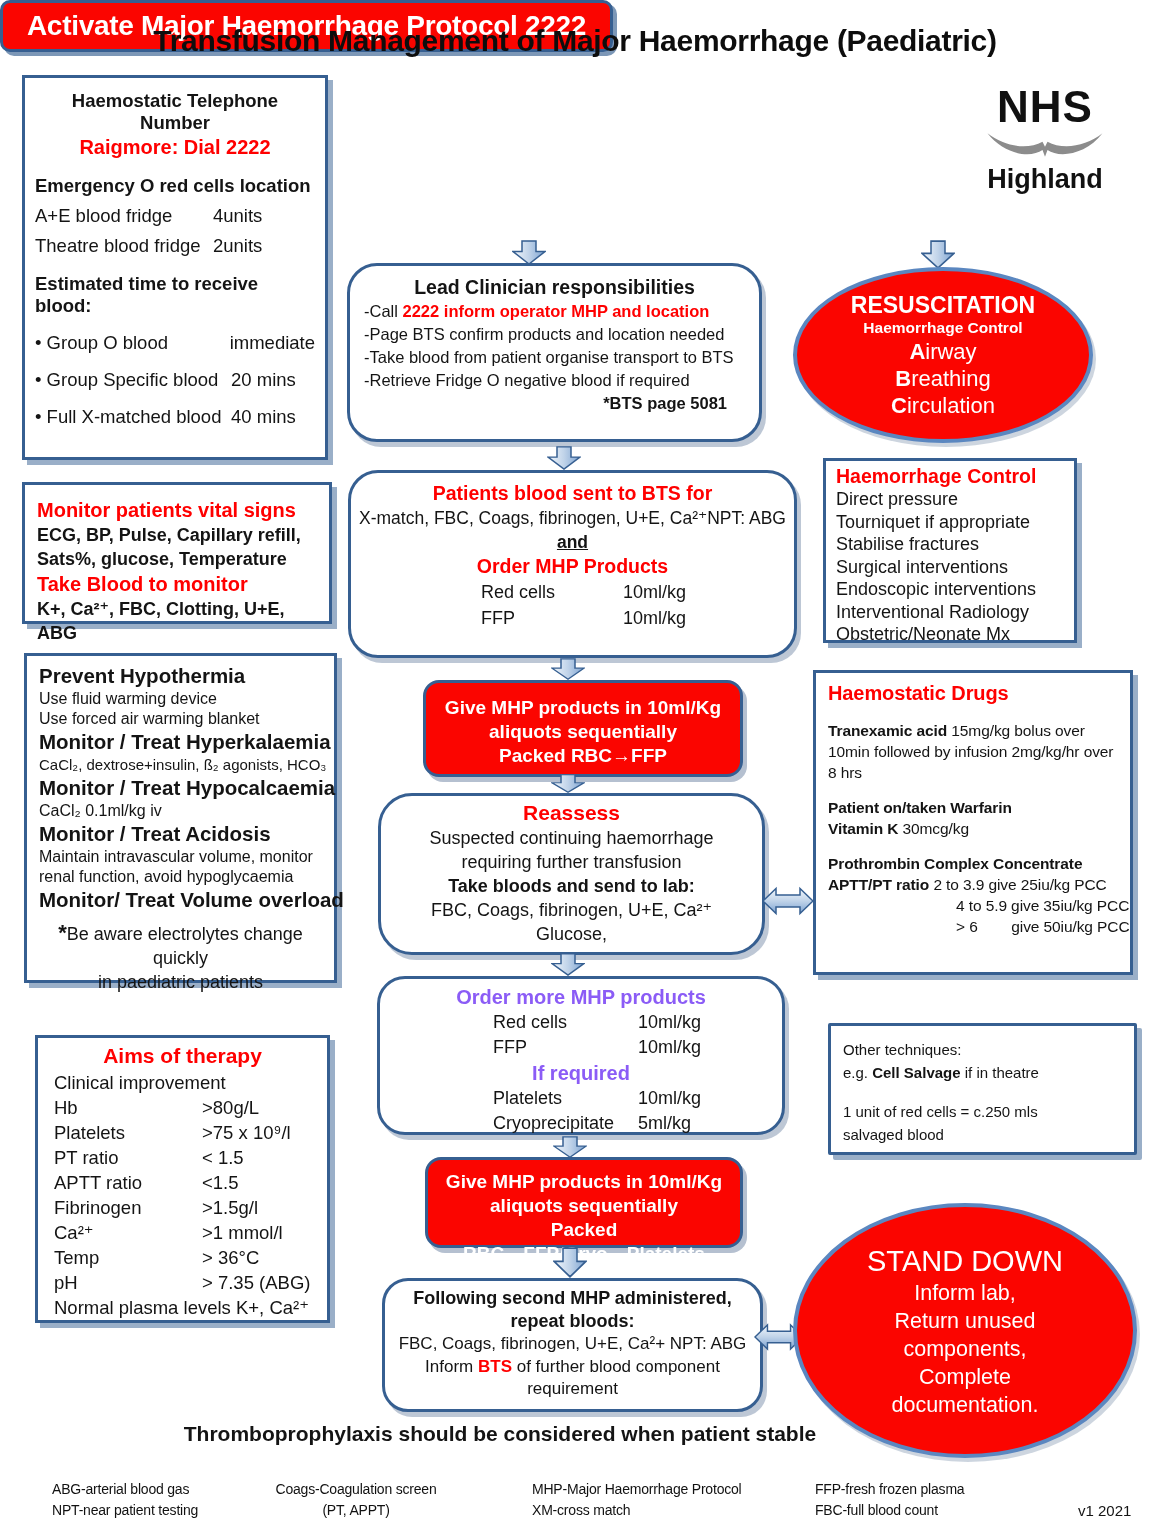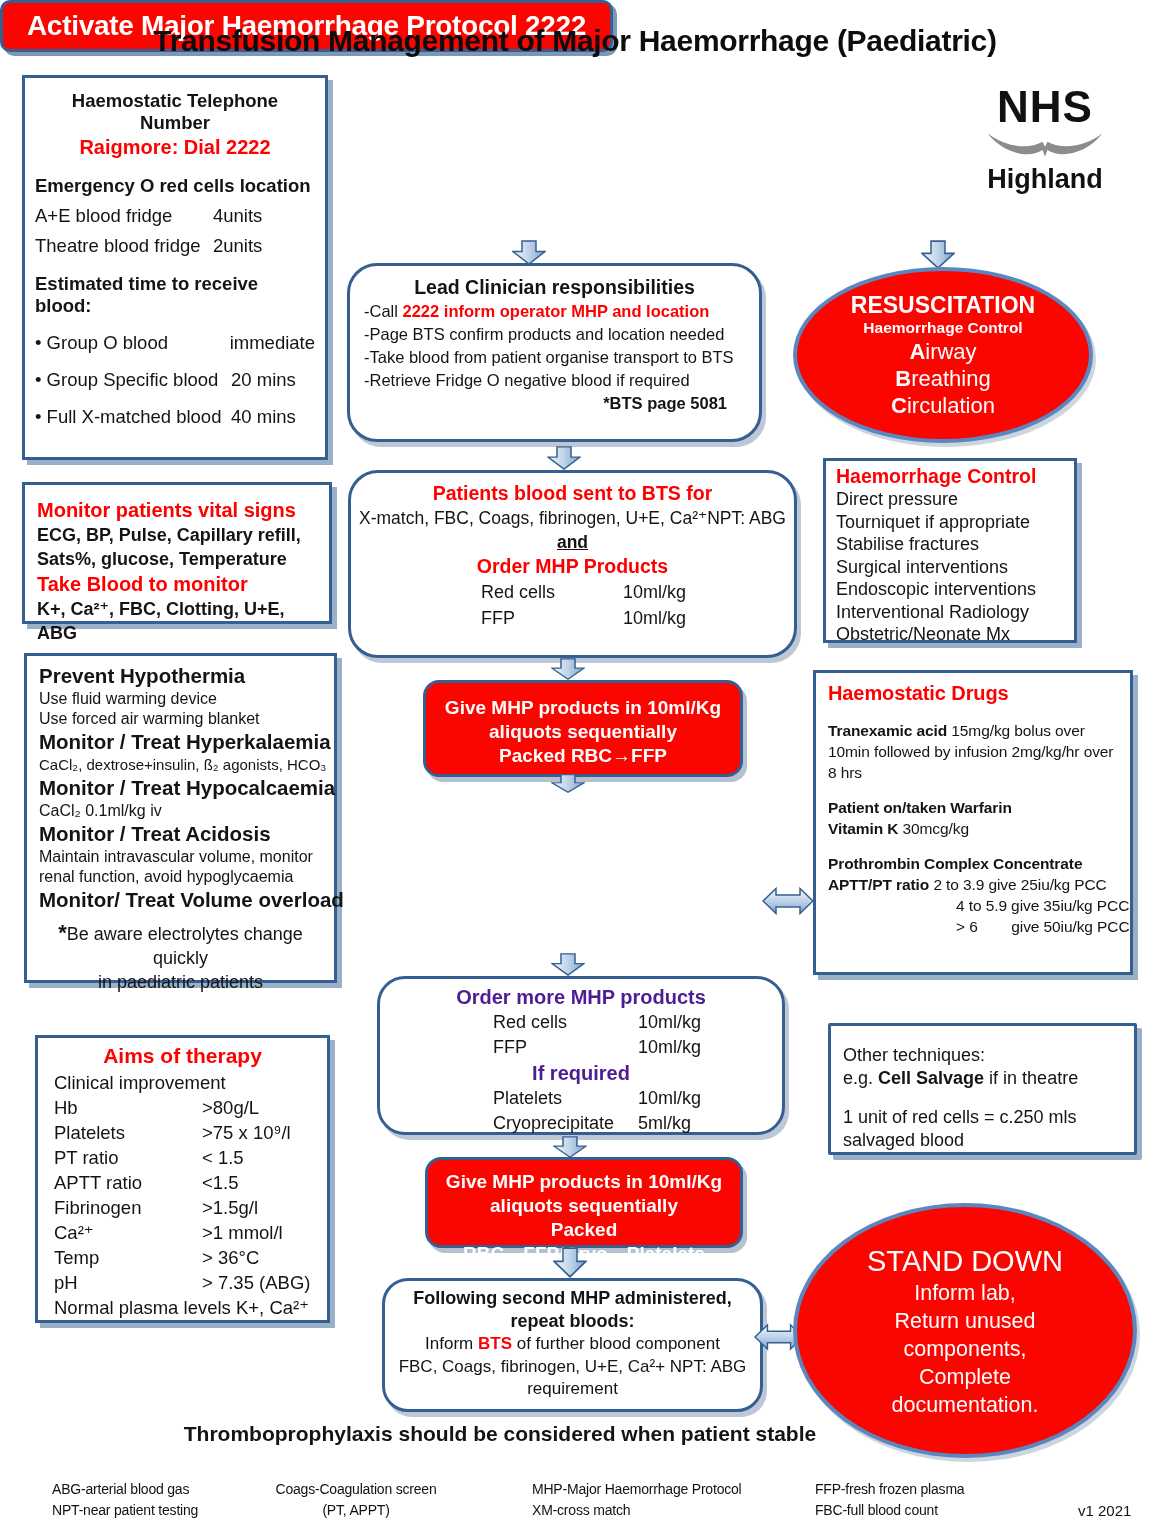--- a/index.html
+++ b/index.html
@@ -70,21 +70,21 @@
 
   #give1{left:423px;top:680px;width:320px;height:97px;padding-top:13px;font-size:19px;line-height:24px;}
   #give2{left:425px;top:1157px;width:318px;height:91px;padding-top:10px;font-size:19px;line-height:24px;}
 
   #reassess{left:378px;top:793px;width:387px;height:162px;border-radius:34px;padding:4px 10px;
             text-align:center;font-size:18px;line-height:24px;}
   #reassess .hd{color:#ff0000;font-weight:bold;font-size:21px;line-height:26px;}
 
   #order{left:377px;top:976px;width:408px;height:159px;border-radius:28px;padding:5px 8px;
          text-align:center;font-size:18px;line-height:25px;}
-  #order .hd{color:#4c1d95;font-weight:bold;font-size:20px;line-height:26px;}
+  #order .hd{color:#8b5cf6;font-weight:bold;font-size:20px;line-height:26px;}
   .prod-row2{display:flex;text-align:left;margin-left:105px;font-size:18px;line-height:25px;}
   .prod-row2 .lbl{width:145px;}
 
   #following{left:382px;top:1278px;width:381px;height:134px;border-radius:26px;padding:6px 10px;
              text-align:center;font-size:17px;line-height:22.5px;}
   #following .hd{font-weight:bold;font-size:18px;line-height:23px;}
 
   #thrombo{position:absolute;left:150px;top:1422px;width:700px;text-align:center;
            font-size:21px;font-weight:bold;}
 
@@ -100,21 +100,21 @@
 
   #haemctl{left:823px;top:458px;width:254px;height:185px;padding:3px 10px;font-size:18px;line-height:22.5px;}
   #haemctl .hd{color:#ff0000;font-weight:bold;font-size:19.5px;line-height:24px;}
 
   #haemostatic{left:813px;top:670px;width:320px;height:305px;padding:8px 12px;font-size:15.5px;
                line-height:21px;letter-spacing:-0.1px;}
   #haemostatic .hd{color:#ff0000;font-weight:bold;font-size:20px;line-height:25px;}
   #haemostatic p{margin:14px 0 0 0;}
   #haemostatic .ind{display:block;padding-left:128px;white-space:pre;}
 
-  #other{left:828px;top:1023px;width:309px;height:132px;padding:18px 12px;font-size:18px;line-height:23px;
+  #other{left:828px;top:1023px;width:309px;height:132px;padding:12px 12px;font-size:15px;line-height:23px;
          border-radius:2px;}
   #other .gap{height:16px;}
 
   #standdown{left:793px;top:1203px;width:344px;height:255px;}
   #standdown .hd{font-size:29px;line-height:36px;}
   #standdown .ln{font-size:21.5px;line-height:28px;}
 
   
   .fcol{position:absolute;font-size:14px;line-height:21px;letter-spacing:-0.2px;color:#111;}
   #fcol1{left:52px;top:1479px;}
@@ -278,20 +278,28 @@
     <div>aliquots sequentially</div>
     <div>Packed RBC→FFP</div>
   </div>
 
   <div class="arrow" style="left:551px;top:774px;">
     <svg width="34" height="19" viewBox="0 0 34 26" preserveAspectRatio="none">
         <path d="M10 1 H24 V12 H33 L17 25 L1 12 H10 Z" fill="url(#agrad)" stroke="#365f91" stroke-width="1.5"></path>
       </svg>
   </div>
 
+  <section class="rbox" id="reassess">
+    <div class="hd">Reassess</div>
+    <div>Suspected  continuing haemorrhage</div>
+    <div>requiring further transfusion</div>
+    <div class="b">Take bloods and send to lab:</div>
+    <div>FBC, Coags, fibrinogen, U+E, Ca²⁺</div>
+    <div>Glucose,</div>
+  </section>
 
   <section class="sqbox" id="haemostatic">
     <div class="hd">Haemostatic Drugs</div>
     <p><span class="b">Tranexamic acid</span><span> 15mg/kg bolus over 10min followed by infusion 2mg/kg/hr over 8 hrs</span></p>
     <p><span class="b">Patient on/taken Warfarin</span><br>
        <span class="b">Vitamin K</span><span> 30mcg/kg</span></p>
     <p><span class="b">Prothrombin Complex Concentrate</span><br>
        <span class="b">APTT/PT ratio</span><span> 2 to 3.9 give 25iu/kg PCC</span>
        <span class="ind">4 to 5.9 give 35iu/kg PCC</span>
        <span class="ind">&gt; 6        give 50iu/kg PCC</span></p>
@@ -390,22 +398,22 @@
 
   <div class="arrow" style="left:553px;top:1247px;">
     <svg width="34" height="31" viewBox="0 0 34 26" preserveAspectRatio="none">
         <path d="M10 1 H24 V12 H33 L17 25 L1 12 H10 Z" fill="url(#agrad)" stroke="#365f91" stroke-width="1.5"></path>
       </svg>
   </div>
 
   <section class="rbox" id="following">
     <div class="hd">Following second MHP administered,</div>
     <div class="hd">repeat bloods:</div>
+    <div>FBC, Coags, fibrinogen, U+E, Ca²+ NPT: ABG</div>
     <div><span>Inform </span><span class="red b">BTS</span><span> of further blood component</span></div>
-    <div>FBC, Coags, fibrinogen, U+E, Ca²+ NPT: ABG</div>
     <div>requirement</div>
   </section>
 
   <div class="arrow" style="left:754px;top:1320px;">
     <svg width="50" height="34" viewBox="0 0 52 34">
         <path d="M1 17 L14 4.5 V11 H38 V4.5 L51 17 L38 29.5 V23 H14 V29.5 Z" fill="url(#hgrad)" stroke="#365f91" stroke-width="1.5"></path>
       </svg>
   </div>
 
   <div class="ellipse" id="standdown">

